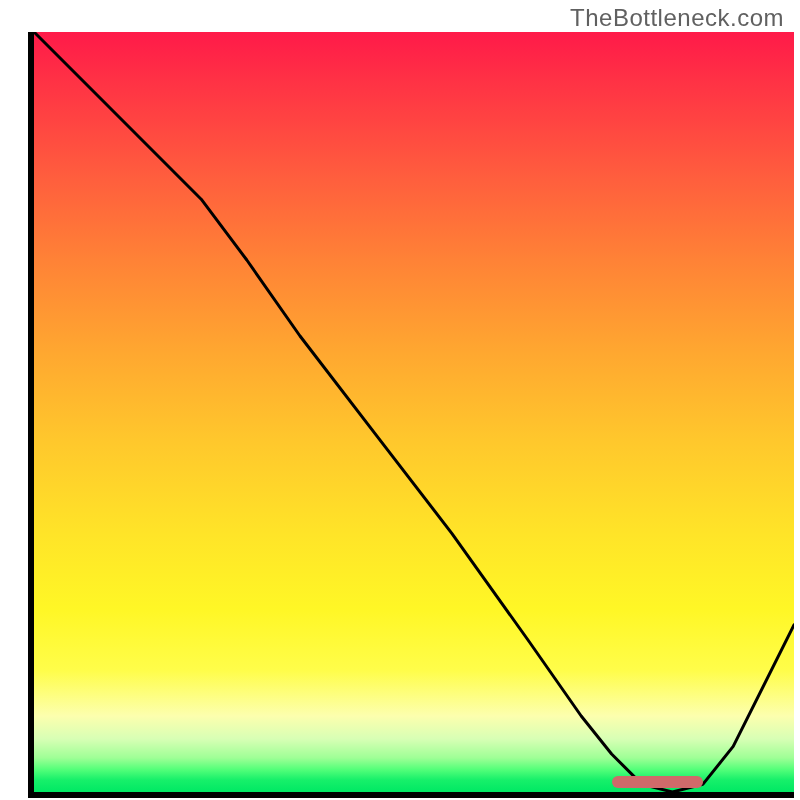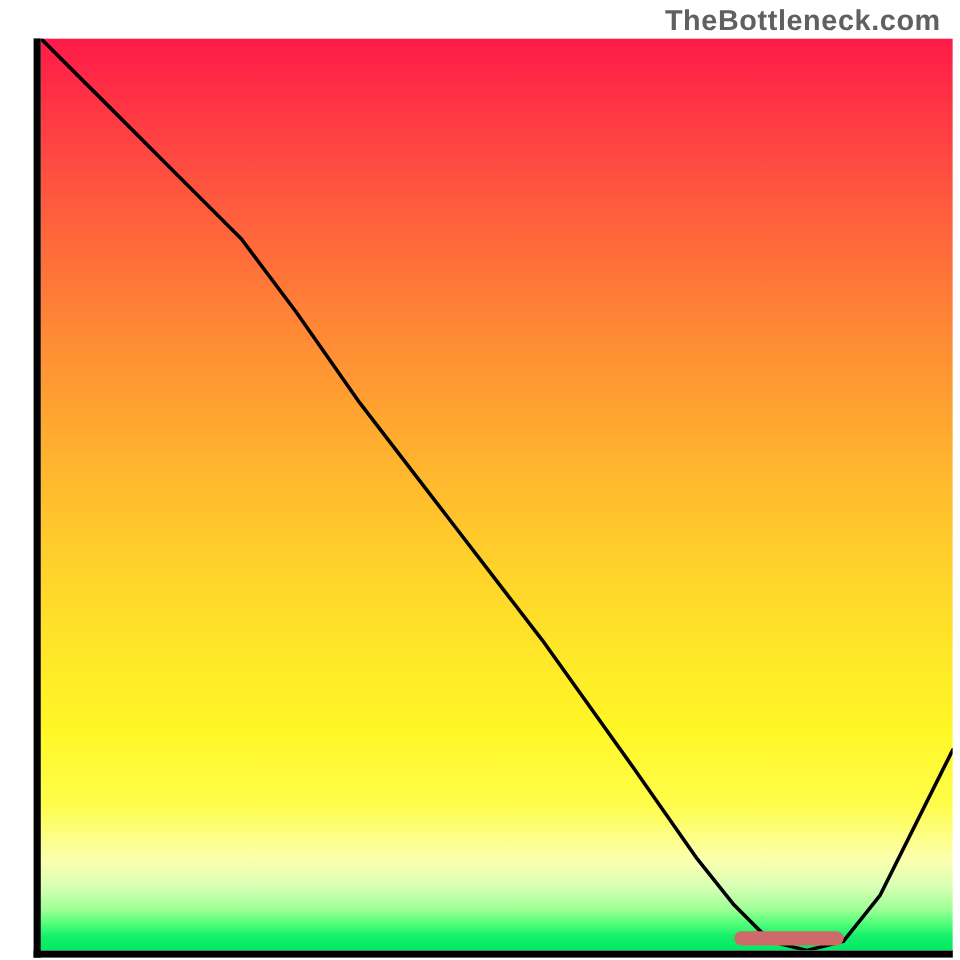--- a/index.html
+++ b/index.html
@@ -14,21 +14,21 @@
   .container {
     position: relative;
     width: 800px;
     height: 800px;
   }
   .watermark {
     position: absolute;
     top: 4px;
     right: 16px;
     font-size: 24px;
-    font-weight: bold;
+    font-weight: normal;
     color: #606060;
     letter-spacing: 0.5px;
   }
   .plot-frame {
     position: absolute;
     left: 28px;
     top: 32px;
     width: 760px;
     height: 760px;
     border-left: 6px solid #000;

